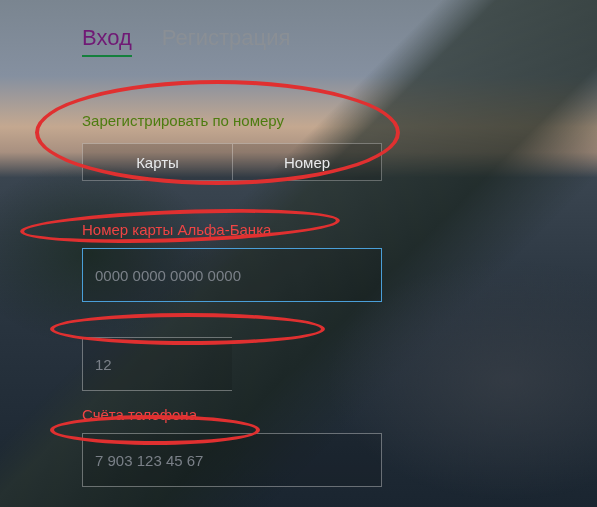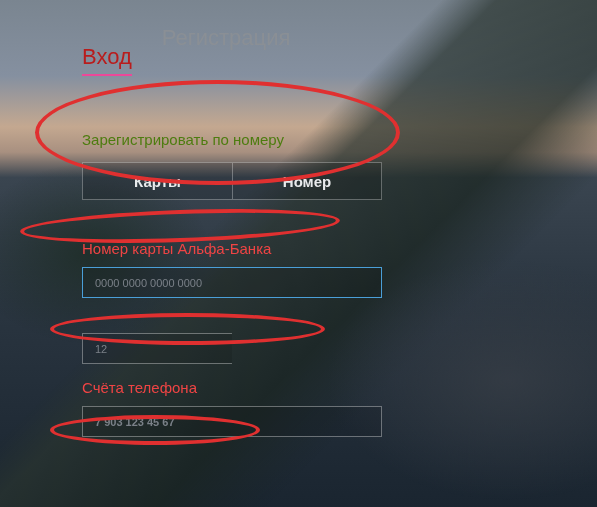--- a/index.html
+++ b/index.html
@@ -31,23 +31,22 @@
       gap: 30px;
       margin-bottom: 55px;
     }
     .tab {
       font-size: 22px;
       color: #8a8f95;
       cursor: pointer;
       padding-bottom: 4px;
     }
     .tab.active {
-      color: #b91c1c;
-      border-bottom: 2px solid #ec4899;
-      margin-top: 19px;
+      color: #701a75;
+      border-bottom: 2px solid #15803d;
     }
     .section-label {
       color: #4d7c0f;
       font-size: 15px;
       margin-bottom: 14px;
       display: block;
     }
     .toggle-group {
       display: flex;
       margin-bottom: 40px;
@@ -56,57 +55,55 @@
       flex: 0 0 150px;
       height: 38px;
       background: rgba(0,0,0,0.15);
       border: 1px solid rgba(255,255,255,0.3);
       color: #e8eaec;
       font-size: 15px;
       cursor: pointer;
       display: flex;
       align-items: center;
       justify-content: center;
-      font-weight: bold;
     }
     .toggle-btn:first-child { border-right: none; }
     .input-label {
       color: #ef4444;
       font-size: 15px;
       margin-bottom: 10px;
       display: block;
     }
     input[type="text"] {
-      height: 31px;
+      height: 54px;
       background: rgba(0,0,0,0.1);
       border: 1px solid rgba(255,255,255,0.35);
       color: #fff;
       padding: 4px 12px;
-      font-size: 11px;
+      font-size: 15px;
       outline: none;
     }
     input[type="text"]::placeholder {
       color: #7a8088;
     }
     .card-input {
       width: 300px;
       border-color: #4a9fd8 !important;
       margin-bottom: 35px;
     }
     .expiry-row {
       display: flex;
       margin-bottom: 15px;
     }
     .expiry-input {
       width: 150px;
     }
     .expiry-input:first-child { border-right: none; }
     .phone-input {
       width: 300px;
-      font-weight: bold;
     }
     .field-group { margin-bottom: 0; }
     .annot {
       position: absolute;
       border: 4px solid #e03030;
       border-radius: 50%;
       pointer-events: none;
     }
     .a1 { left: 35px; top: 80px; width: 365px; height: 105px; }
     .a2 { left: 20px; top: 210px; width: 320px; height: 32px; transform: rotate(-2deg);}

